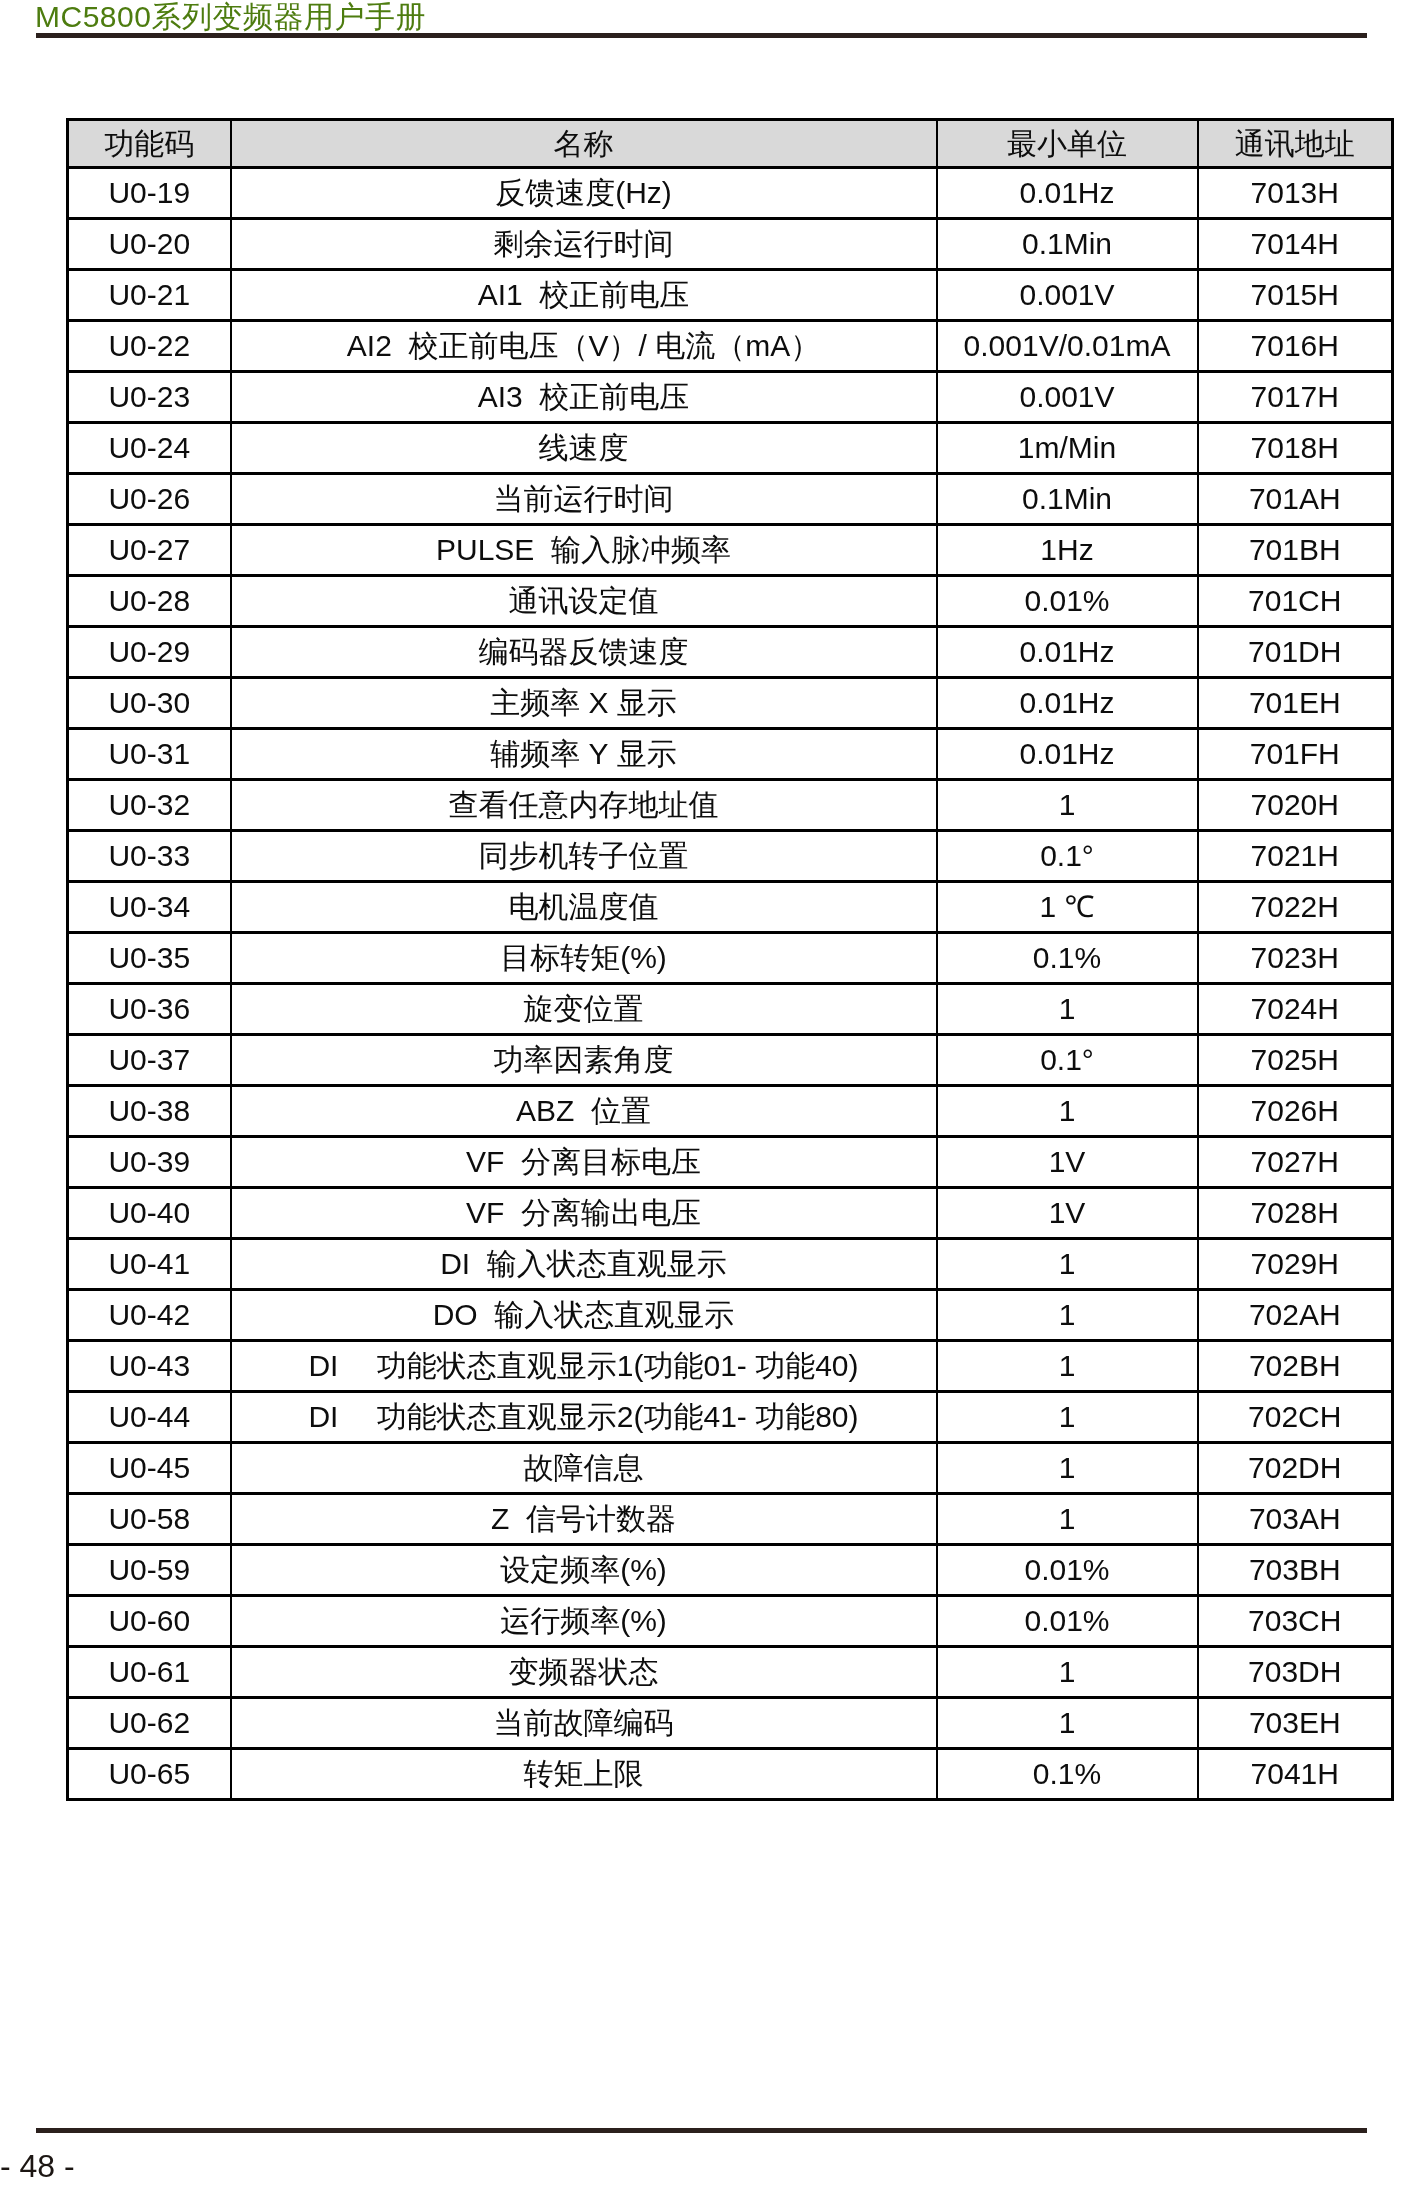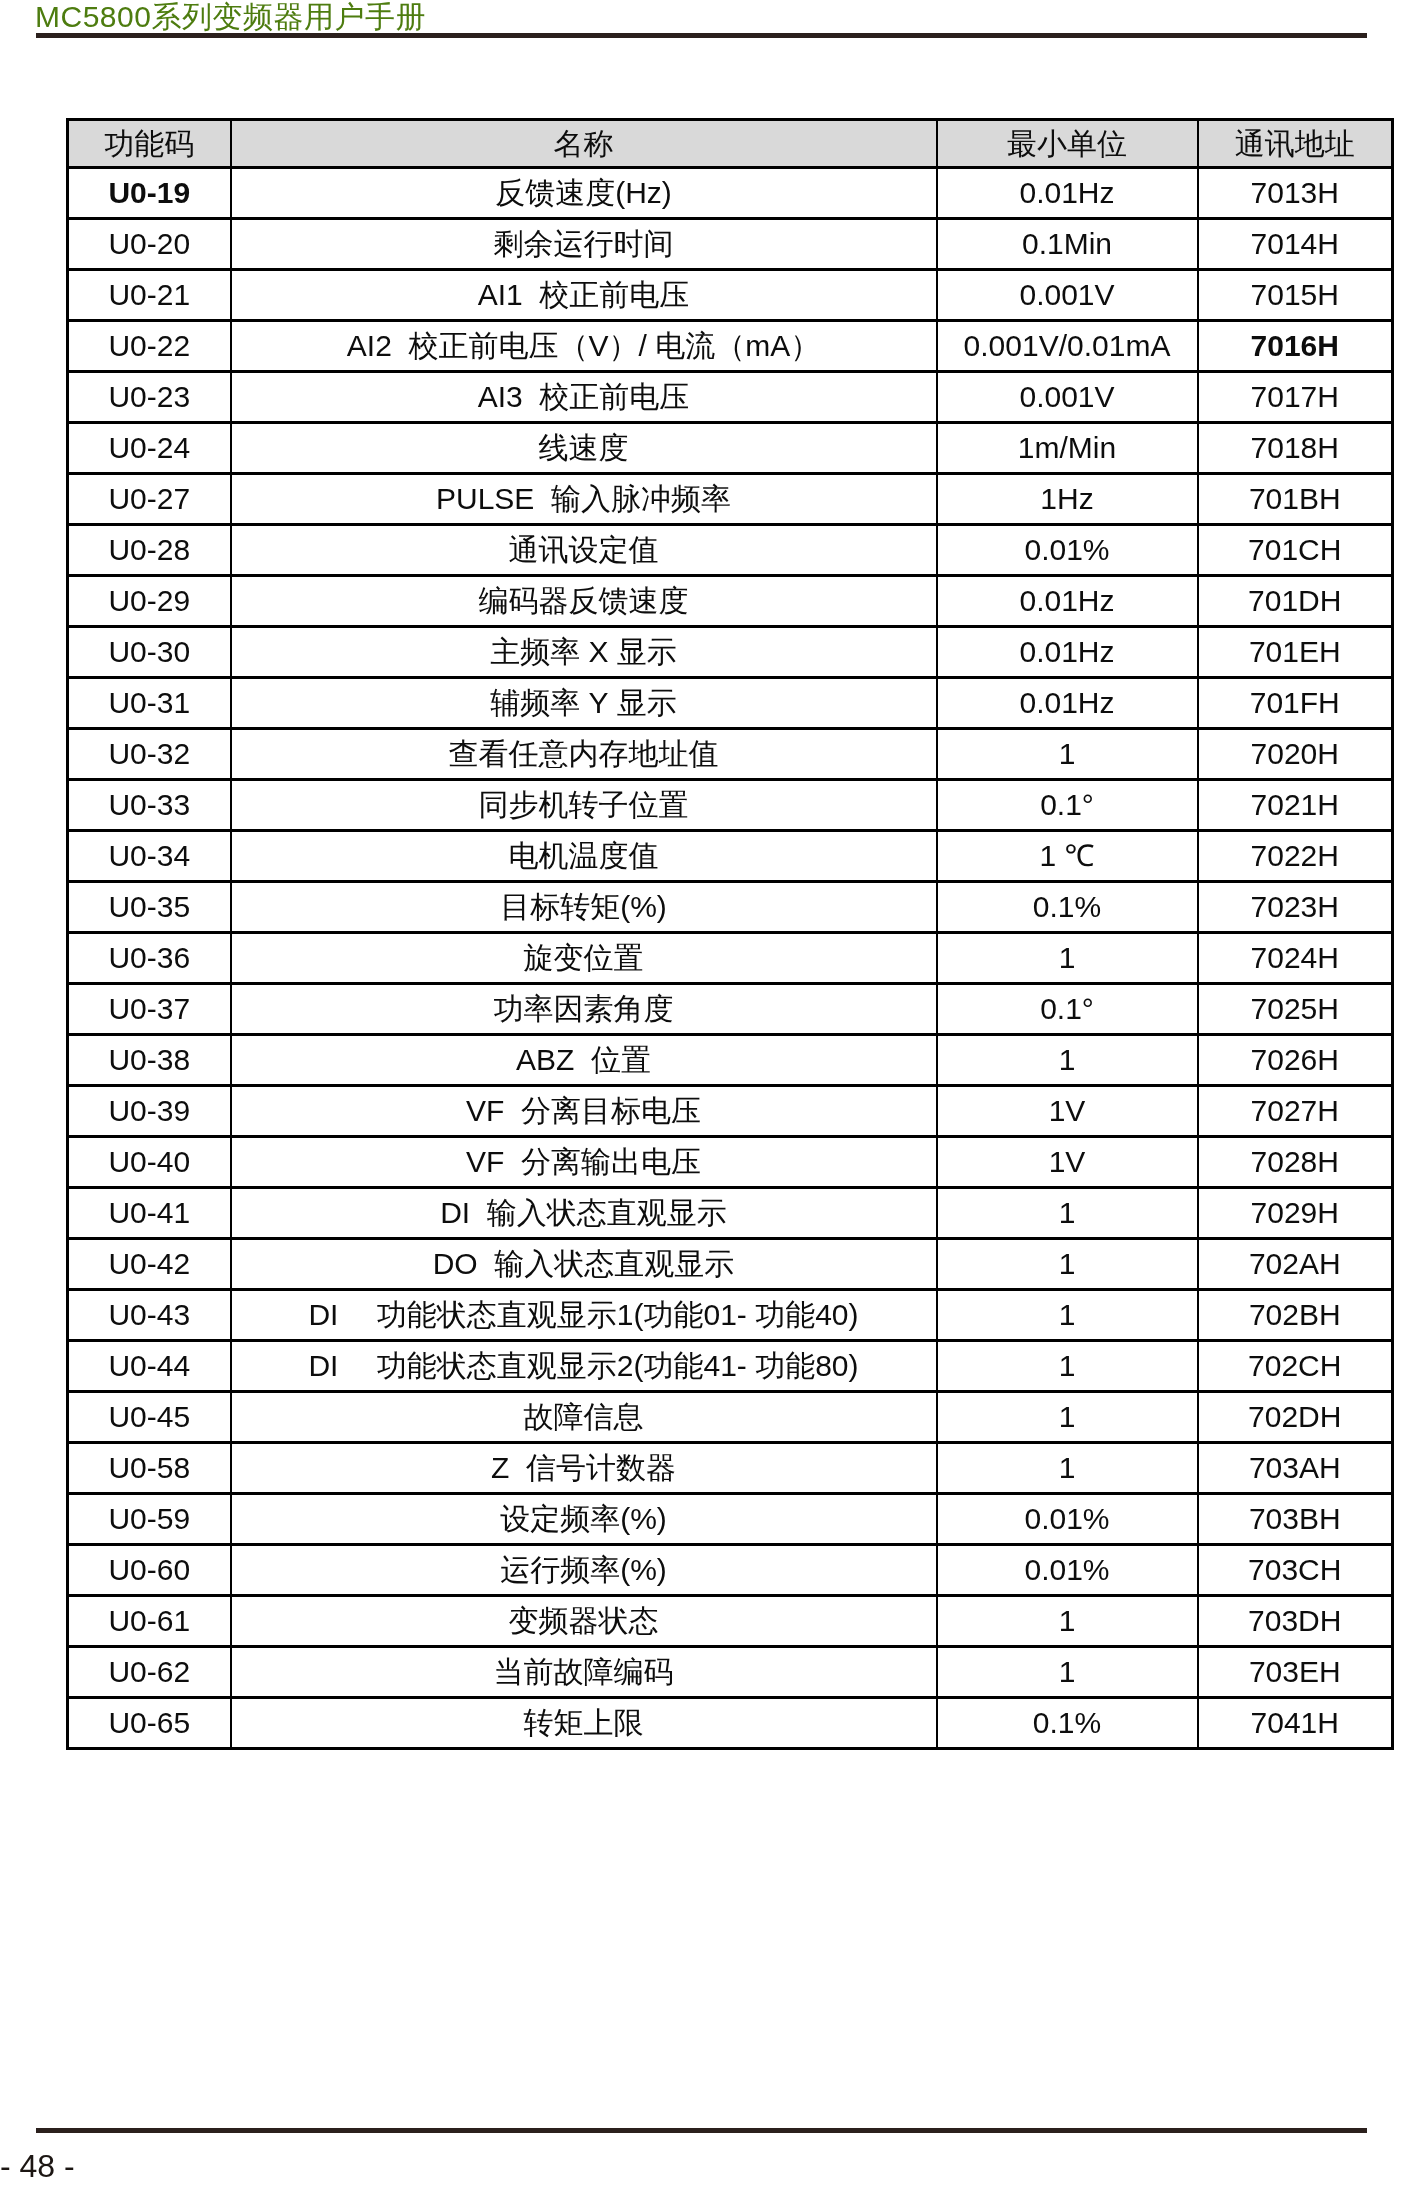--- a/index.html
+++ b/index.html
@@ -54,21 +54,21 @@
     overflow: hidden;
     white-space: nowrap;
     color: #0d0d0d;
   }
   .fc-table thead th {
     background: var(--header-bg, #d9d9d9);
     font-weight: normal;
     height: 45px;
   }
   .fc-table tbody td { height: 48px; background: #ffffff; }
-  .bold { font-weight: bold; }
+  .bold { font-weight: normal; }
   .page-number {
     position: absolute;
     left: 0;
     top: 2147px;
     width: 1402px;
     text-align: left;
     font-size: 32px;
     line-height: 38px;
     color: #1c1613;
   }
@@ -128,20 +128,26 @@
       <td>0.001V</td>
       <td>7017H</td>
     </tr>
         <tr>
       <td>U0-24</td>
       <td>线速度</td>
       <td>1m/Min</td>
       <td>7018H</td>
     </tr>
         <tr>
+      <td>U0-26</td>
+      <td>当前运行时间</td>
+      <td>0.1Min</td>
+      <td>701AH</td>
+    </tr>
+        <tr>
       <td>U0-27</td>
       <td>PULSE&nbsp;&nbsp;输入脉冲频率</td>
       <td>1Hz</td>
       <td>701BH</td>
     </tr>
         <tr>
       <td>U0-28</td>
       <td>通讯设定值</td>
       <td>0.01%</td>
       <td>701CH</td>

